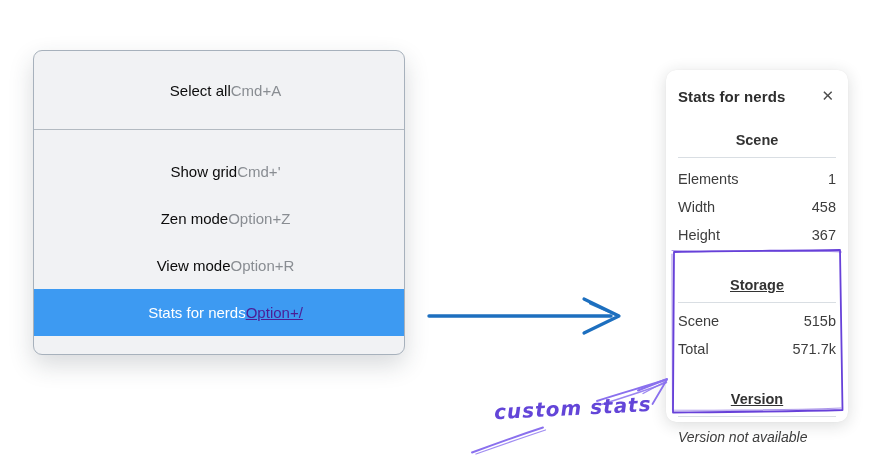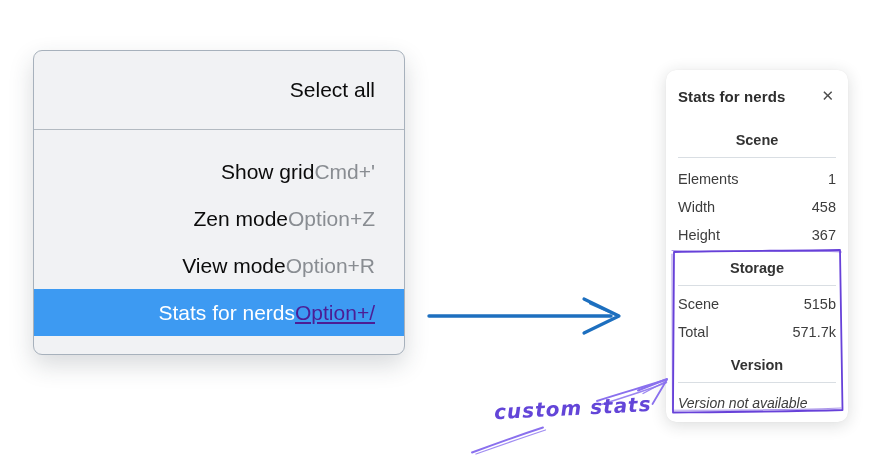--- a/index.html
+++ b/index.html
@@ -11,40 +11,40 @@
   
   .menu{
     position:absolute;left:33px;top:50px;width:372px;box-sizing:border-box;
     background:#f1f2f4;border:1px solid #a7b1bc;border-radius:9px;
     box-shadow:0 10px 24px rgba(40,50,60,.18);overflow:hidden;
   }
   .menu-section{padding:17px 0;}
   .menu-section.sec2{padding:18px 0;}
   .menu-divider{height:0;border-top:1px solid #b3bac1;}
   .menu-item{
-    height:44px;display:flex;align-items:center;justify-content:flex-end;
-    padding:0 29px 0 42px;font-size:21px;color:#0b0b0b;cursor:default;
+    height:44px;display:flex;align-items:center;justify-content:center;
+    padding:0 29px 0 42px;font-size:15px;color:#0b0b0b;cursor:default;
   }
   .sec2 .menu-item{height:47px;}
   .menu-item .mi-key{color:#898d92;}
   .menu-item.highlighted{background:#3d9af2;color:#ffffff;}
   .menu-item.highlighted .mi-key{color:#4c1d95;text-decoration:underline;}
 
   
   .panel{
     position:absolute;left:666px;top:70px;width:182px;height:352px;box-sizing:border-box;
     background:#ffffff;border-radius:10px;padding:12px 12px 0;
     box-shadow:0 3px 16px rgba(30,35,40,.16),0 0 1px rgba(0,0,0,.08);
     color:#3d3d3d;font-size:14.5px;
   }
   .panel-head{margin-top:4px;height:20px;display:flex;align-items:center;justify-content:space-between;}
   .panel-title{font-weight:bold;font-size:15px;color:#2d2d2d;letter-spacing:.1px;}
   .panel-close{font-size:15px;color:#4d4d4d;line-height:20px;cursor:pointer;padding:0 2px;}
   .sec-head{margin-top:24px;height:20px;line-height:20px;text-align:center;font-weight:bold;font-size:14.5px;color:#333333;}
-  .sec-head.tight{margin-top:9px;}
+  .sec-head.tight{margin-top:26px;text-decoration:underline;}
   .p-divider{height:0;border-top:1px solid #d9dee3;margin-top:7px;}
   .p-rows{margin-top:7px;}
   .p-rows.tight{margin-top:4px;}
   .p-row{height:28px;display:flex;align-items:center;justify-content:space-between;}
   .p-row .p-val{text-align:right;}
   .p-note{margin-top:10px;height:20px;line-height:20px;font-size:14px;color:#3d3d3d;font-style:italic;}
 
   
   .overlay{position:absolute;left:0;top:0;width:873px;height:461px;pointer-events:none;}
   .annotation-text{
@@ -55,20 +55,21 @@
 </style>
 </head>
 <body>
 
 <div class="canvas">
 
   <div class="menu">
     <div class="menu-section">
       <div class="menu-item">
         <span class="mi-label">Select all</span>
+        <span class="mi-key">Cmd+A</span>
       </div>
     </div>
     <div class="menu-divider"></div>
     <div class="menu-section sec2">
       <div class="menu-item">
         <span class="mi-label">Show grid</span>
         <span class="mi-key">Cmd+'</span>
       </div>
       <div class="menu-item">
         <span class="mi-label">Zen mode</span>

